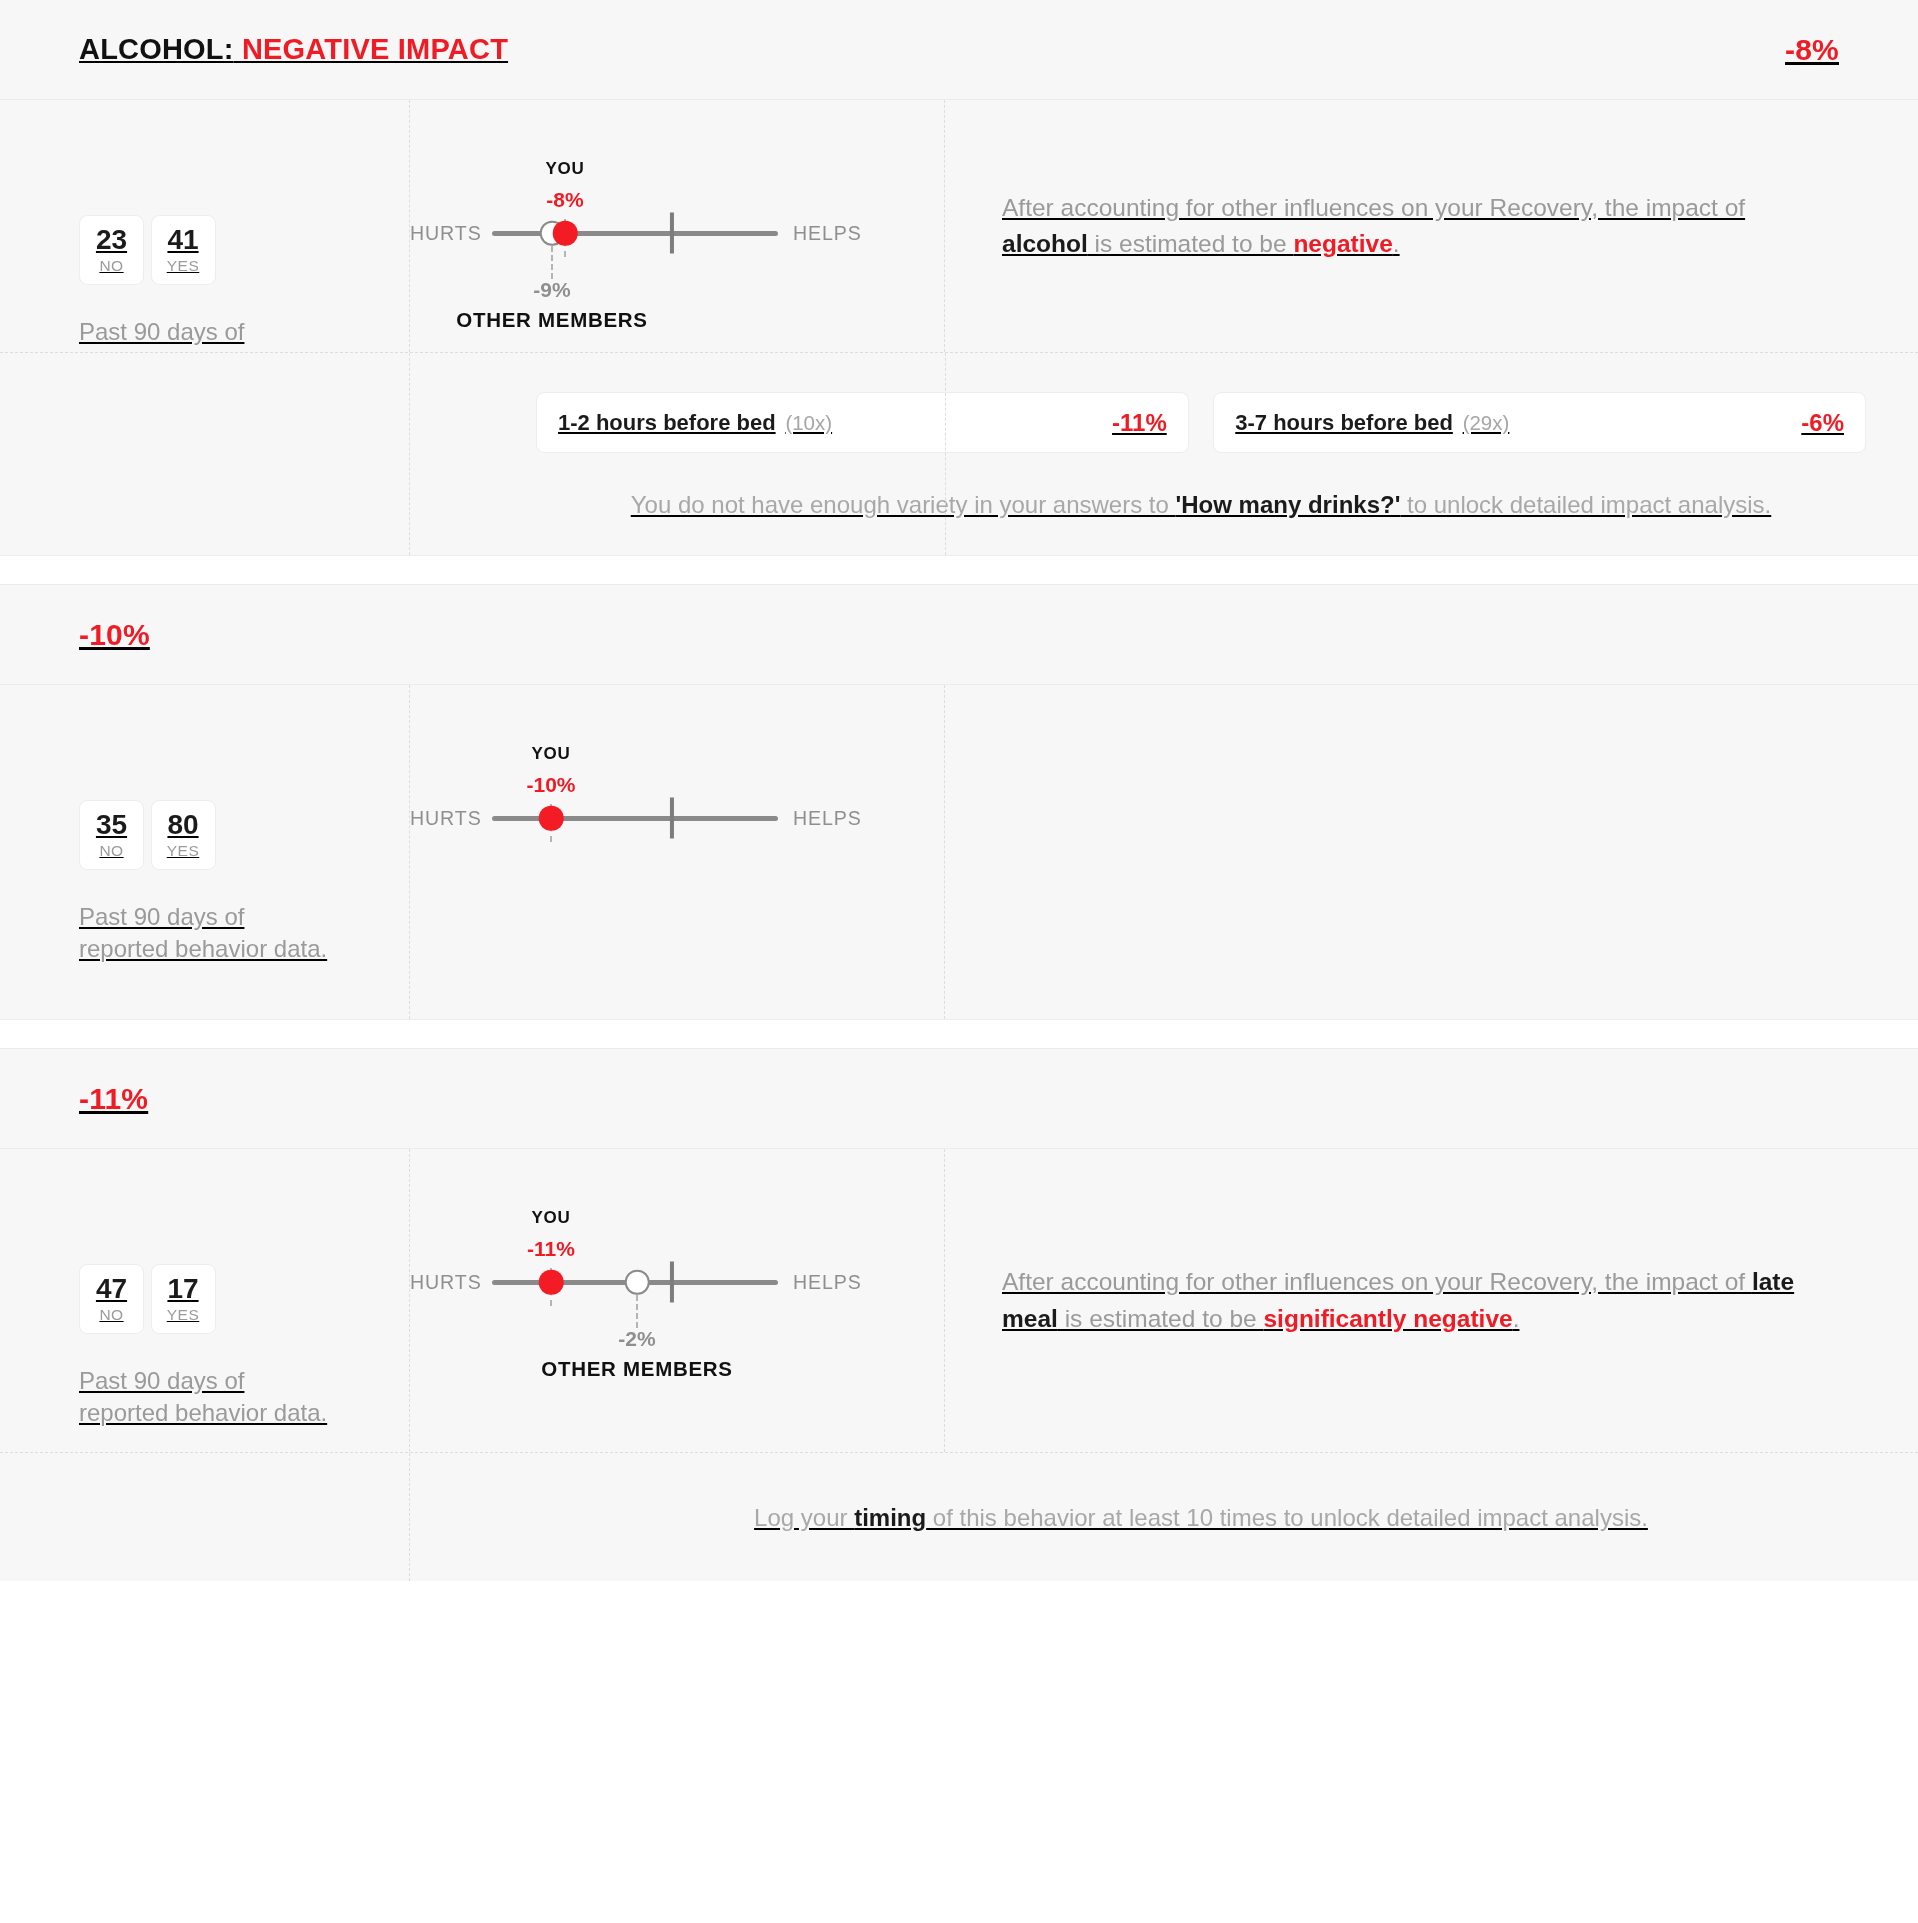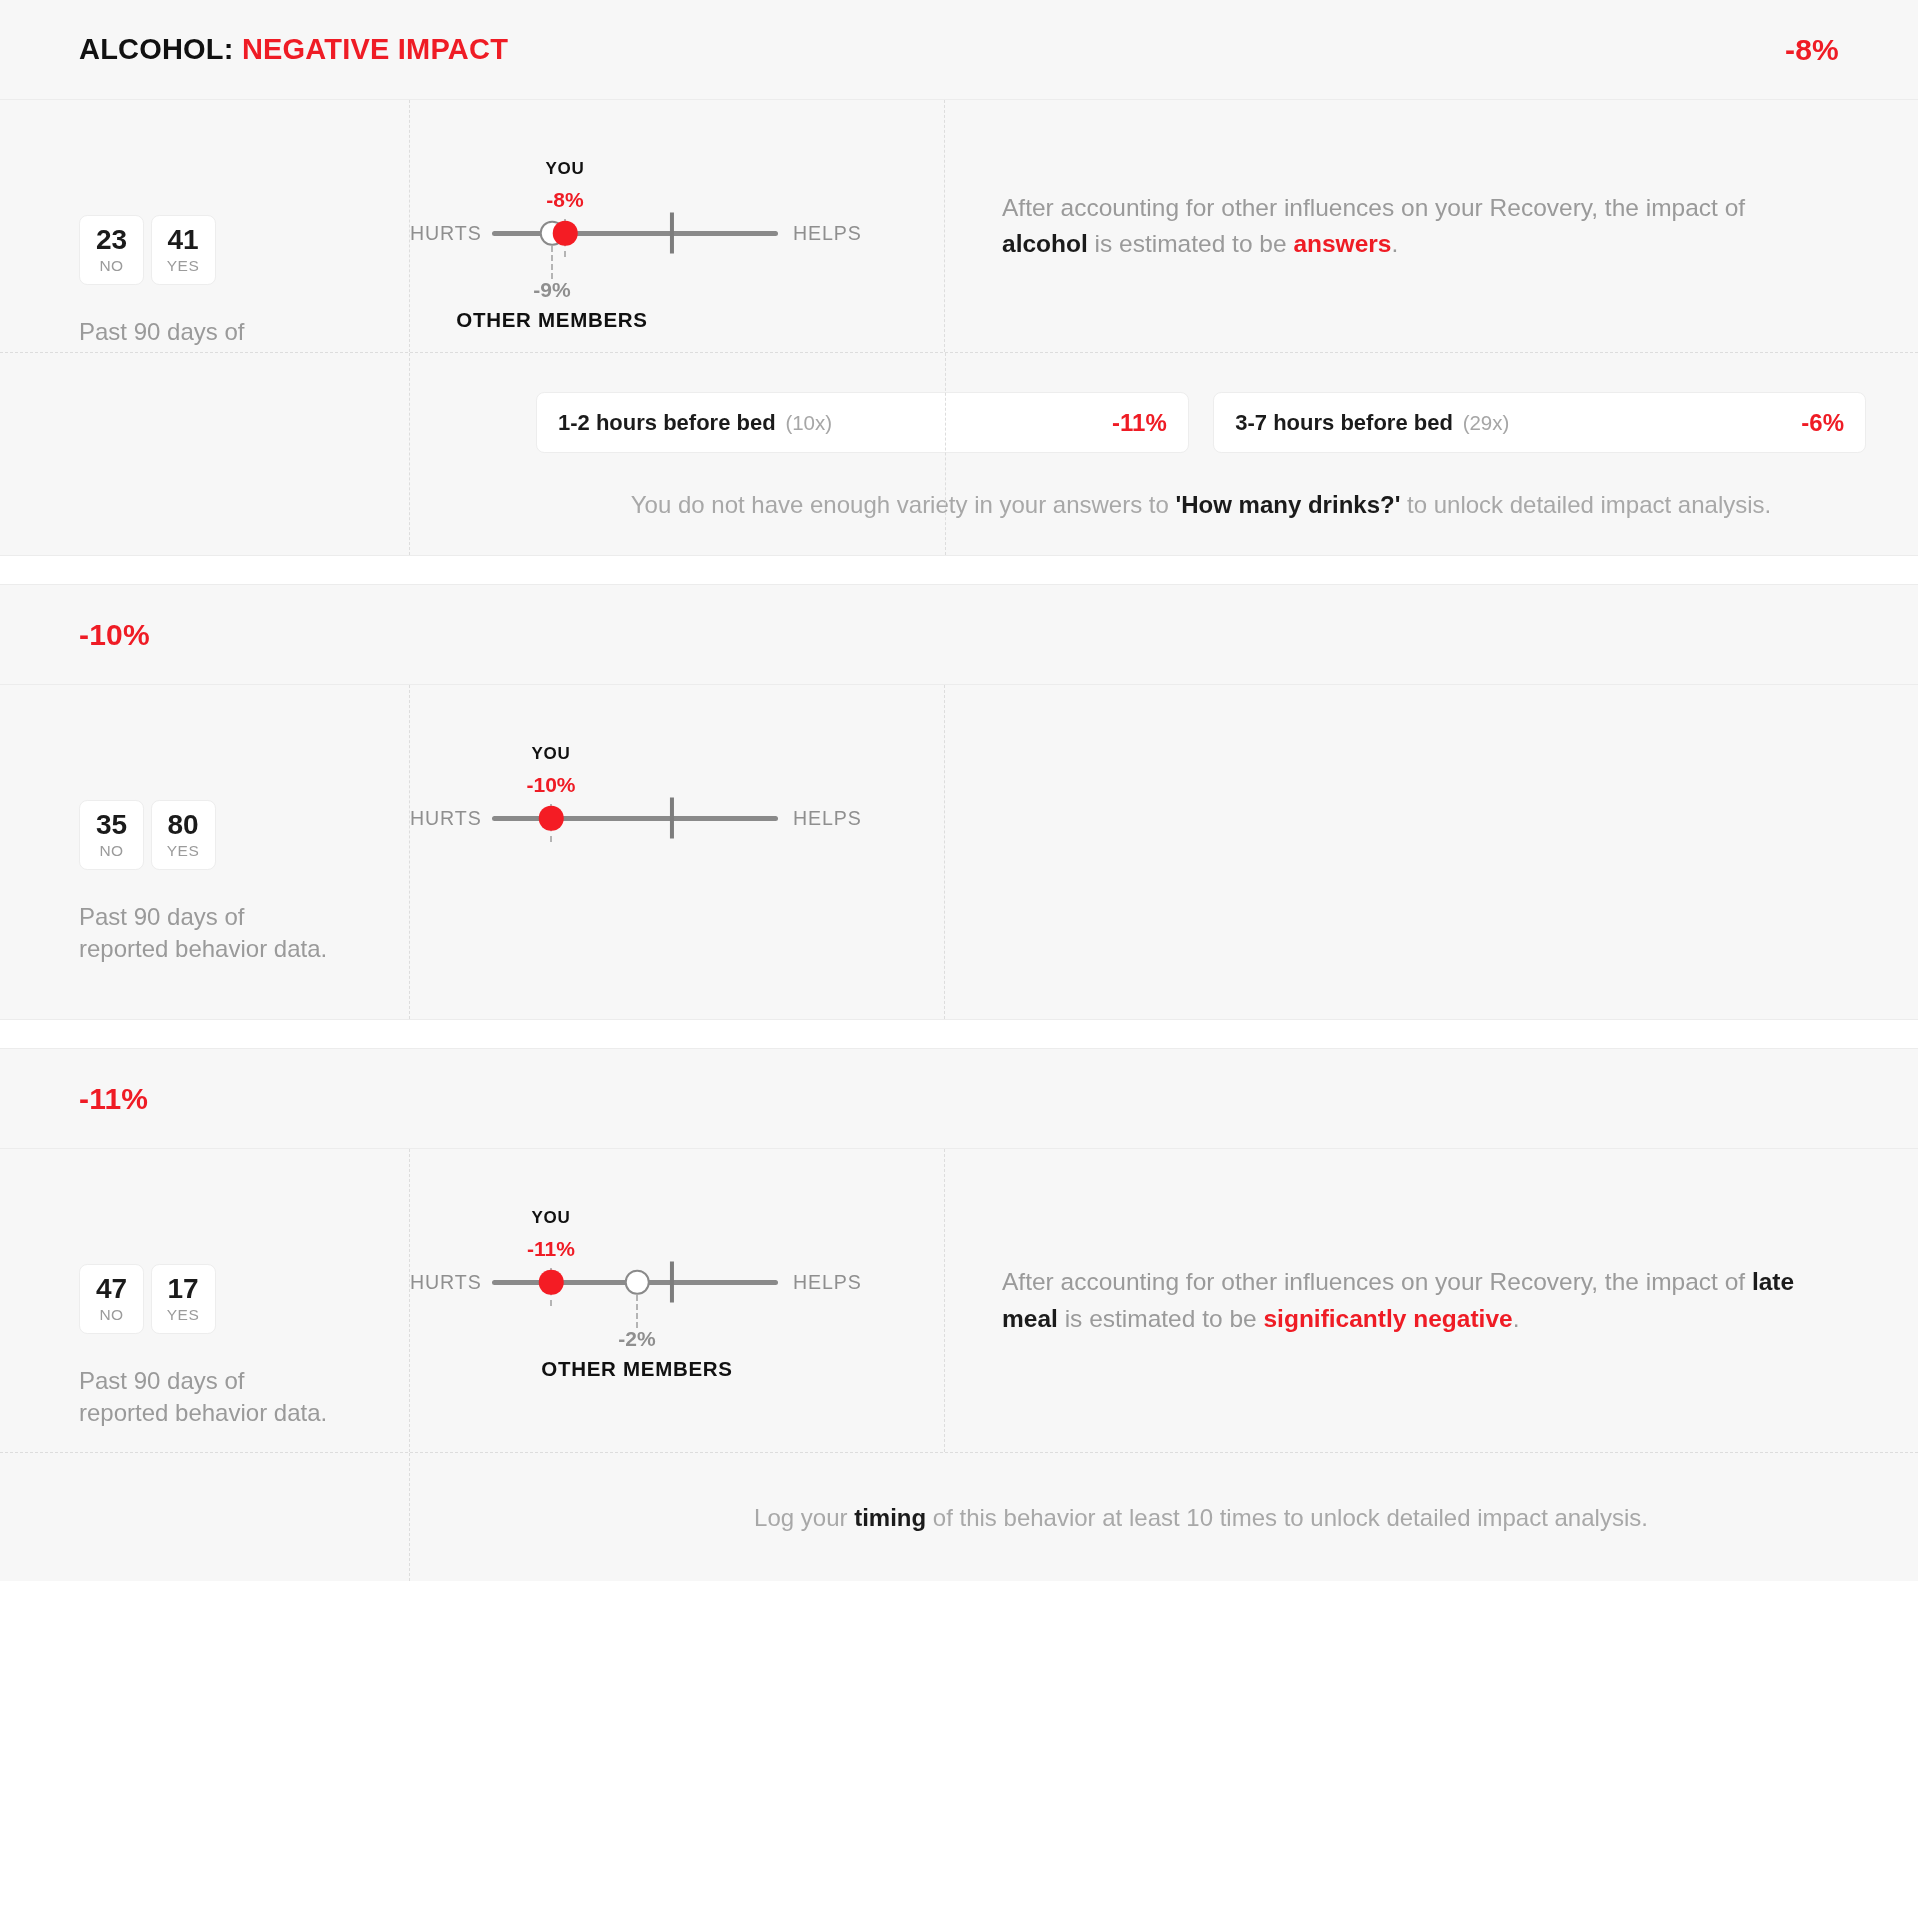--- a/index.html
+++ b/index.html
@@ -12,20 +12,21 @@
     height: 1923px;
     font-family: "Liberation Sans", sans-serif;
     -webkit-font-smoothing: antialiased;
     overflow: hidden;
   }
 
   .page {
     width: 1918px;
     background: #7dd3fc;
     position: relative;
+    text-decoration: underline;
   }
 
   
   .section {
     background: #f7f7f7;
     position: relative;
   }
   .section-gap {
     height: 28px;
     background: #ffffff;
@@ -335,21 +336,21 @@
           <div class="dot-you" style="left:155px; top:133px;"></div>
 
           <div class="lead-down" style="left:142px; top:146px; height:33px;"></div>
           <div class="val-other" style="left:142px; top:178px;">-9%</div>
           <div class="cap-other" style="left:142px; top:208px;">OTHER MEMBERS</div>
         </div>
       </div>
 
       <div class="col-right">
         <div class="desc">
-          <span>After accounting for other influences on your Recovery, the impact of </span><b>alcohol</b><span> is estimated to be </span><span class="red">answers</span><span>.</span>
+          <span>After accounting for other influences on your Recovery, the impact of </span><b>alcohol</b><span> is estimated to be </span><span class="red">negative</span><span>.</span>
         </div>
       </div>
     </div>
 
     <div class="detail-band">
       <div class="band-dashes" style="left:409px;"></div>
       <div class="band-dashes" style="left:945px;"></div>
       <div class="detail-inner">
         <div class="detail-cards">
           <div class="detail-card">

